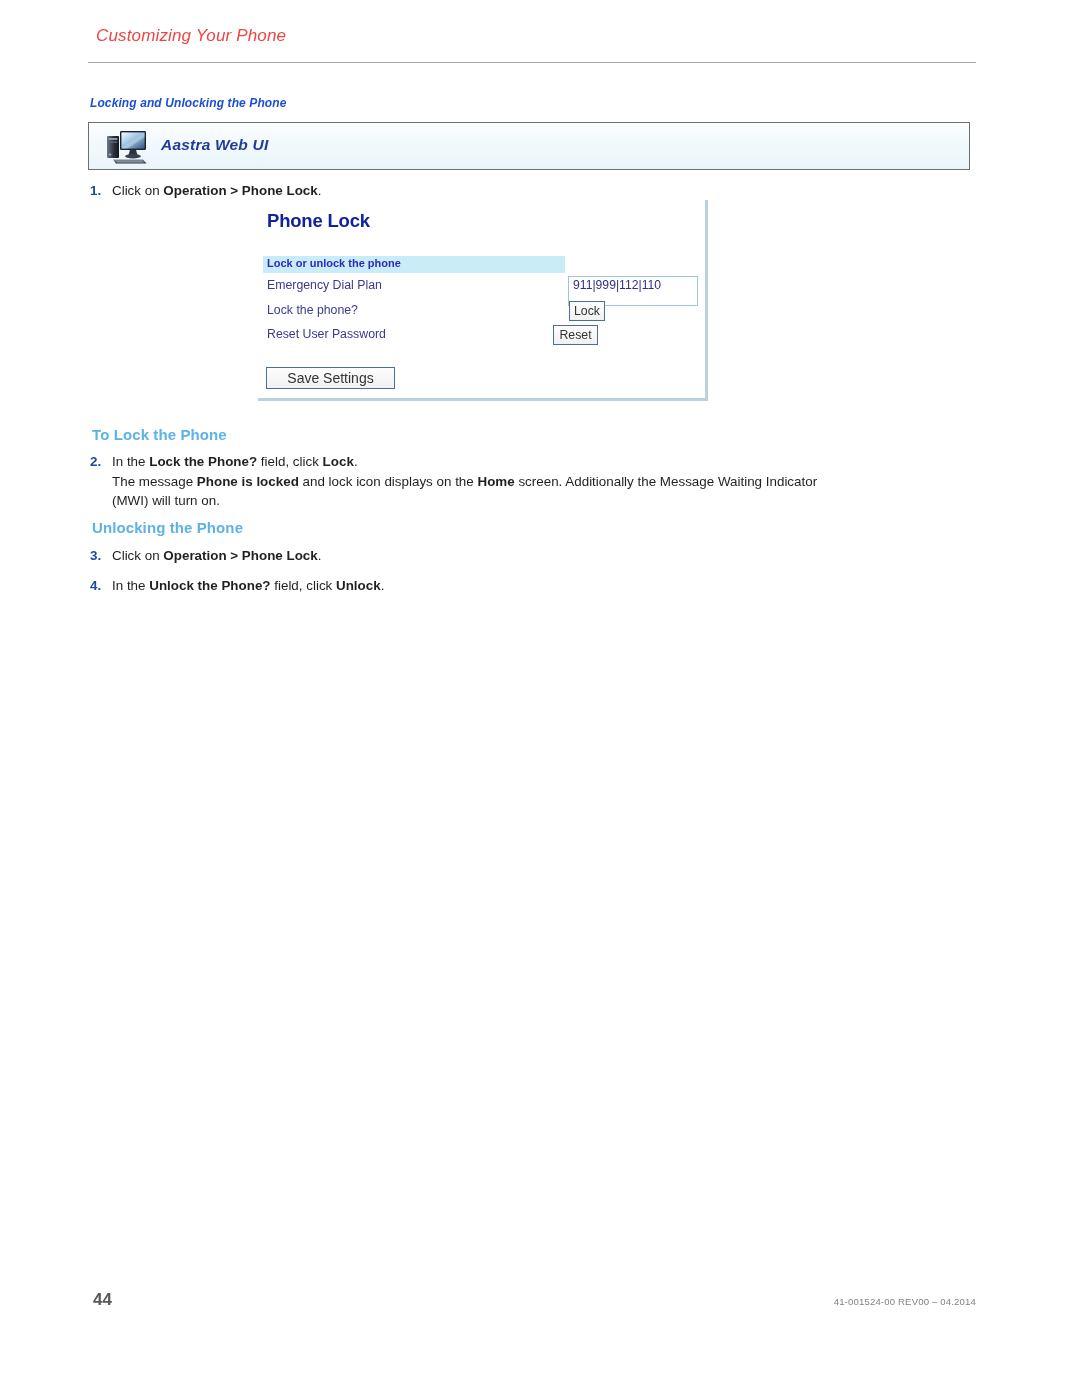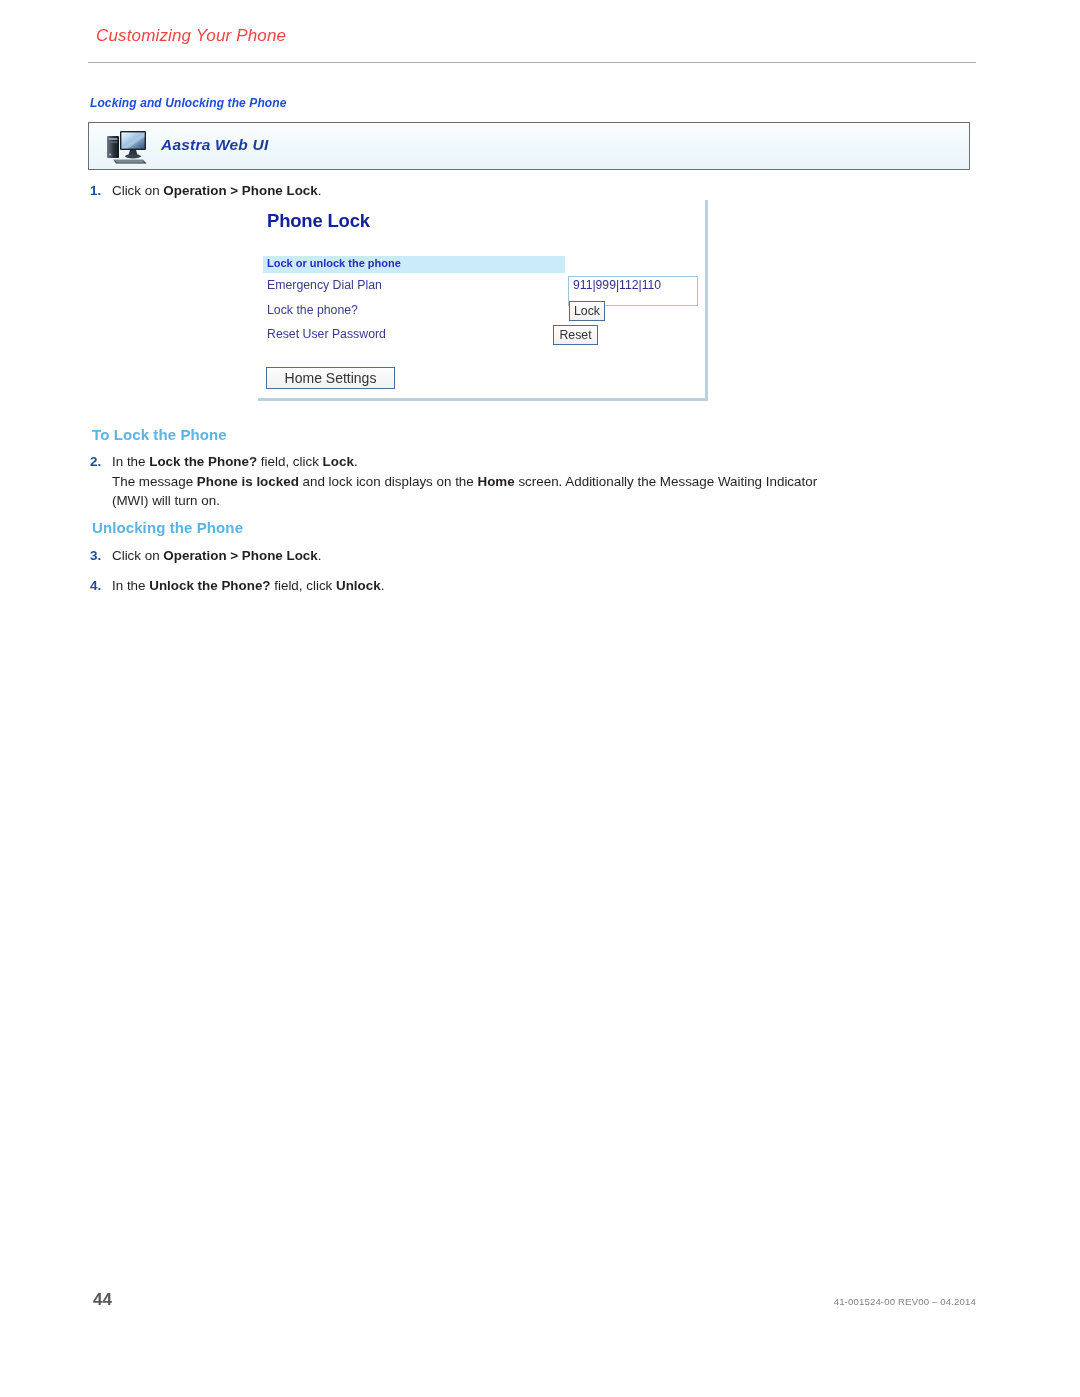--- a/index.html
+++ b/index.html
@@ -289,21 +289,21 @@
     <div class="shot-input">
       <span>911|999|112|110</span>
     </div>
 
     <div class="shot-row-label" style="top:103px;">Lock the phone?</div>
     <div class="shot-btn btn-lock">Lock</div>
 
     <div class="shot-row-label" style="top:127px;">Reset User Password</div>
     <div class="shot-btn btn-reset">Reset</div>
 
-    <div class="shot-btn btn-save">Home Settings</div>
+    <div class="shot-btn btn-save">Save Settings</div>
   </div>
 
   <div class="blue-heading" style="left:92px; top:426px;">To Lock the Phone</div>
 
   <div class="step" style="left:90px; top:452px; width:760px;">
     <span class="num">2.</span>
     <span class="txt"><span>In the </span><b>Lock the Phone?</b><span> field, click </span><b>Lock</b><span>.</span><br><span>The message </span><b>Phone is locked</b><span> and lock icon displays on the </span><b>Home</b><span> screen. Additionally the Message Waiting Indicator (MWI) will turn on.</span></span>
   </div>
 
   <div class="blue-heading" style="left:92px; top:519px;">Unlocking the Phone</div>

